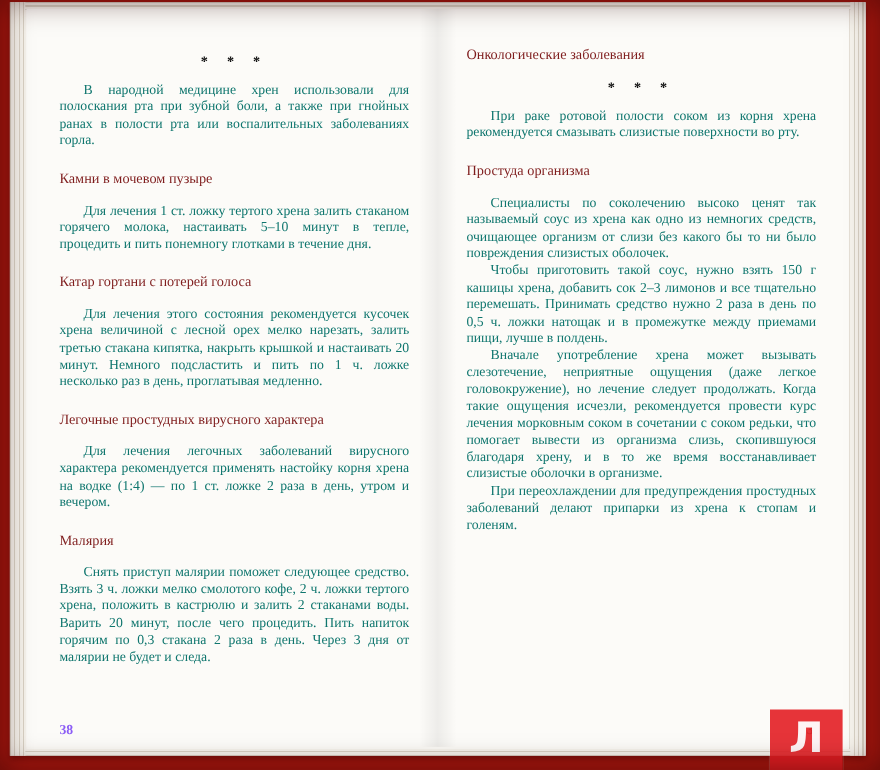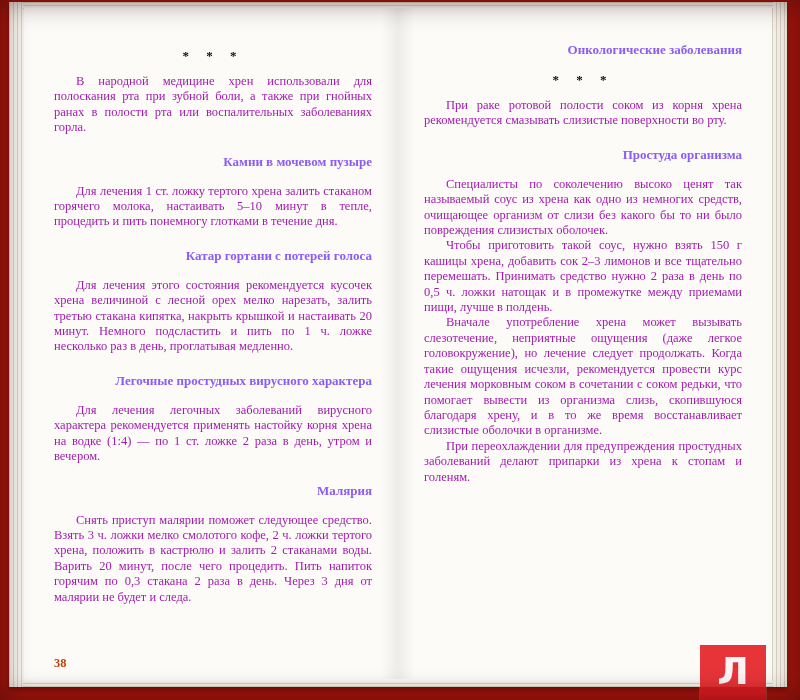--- a/index.html
+++ b/index.html
@@ -57,47 +57,47 @@
     flex: 1 1 0;
     padding: 34px 26px 26px 30px;
     box-sizing: border-box;
     overflow: hidden;
   }
   .page.right-page { padding: 34px 30px 26px 26px; }
   .para {
     margin: 0;
     font-size: 12.5px;
     line-height: 15.4px;
-    color: #a21caf;
+    color: #0f766e;
     text-align: justify;
     text-indent: 22px;
   }
   .heading {
     margin: 18px 0 14px 0;
     font-size: 13px;
     line-height: 16px;
-    font-weight: bold;
-    color: #8b5cf6;
-    text-align: right;
+    font-weight: normal;
+    color: #7f1d1d;
+    text-align: left;
   }
   .heading.first { margin-top: 0; }
   .separator {
     margin: 6px 0 10px 0;
     font-size: 13px;
     font-weight: bold;
     text-align: center;
     letter-spacing: 7px;
     color: #0d0d0d;
   }
   .pagenum {
     position: absolute;
     bottom: 8px;
     font-size: 12.5px;
     font-weight: bold;
-    color: #c2410c;
+    color: #8b5cf6;
   }
   .pagenum.pn-left  { left: 30px; }
   .pagenum.pn-right { right: 26px; color: #6b6b66; }
   .watermark {
     position: absolute;
     right: 34px; bottom: 0;
     width: 66px; height: 55px;
     background: rgba(227, 30, 36, 0.9);
     display: flex;
     align-items: center;

